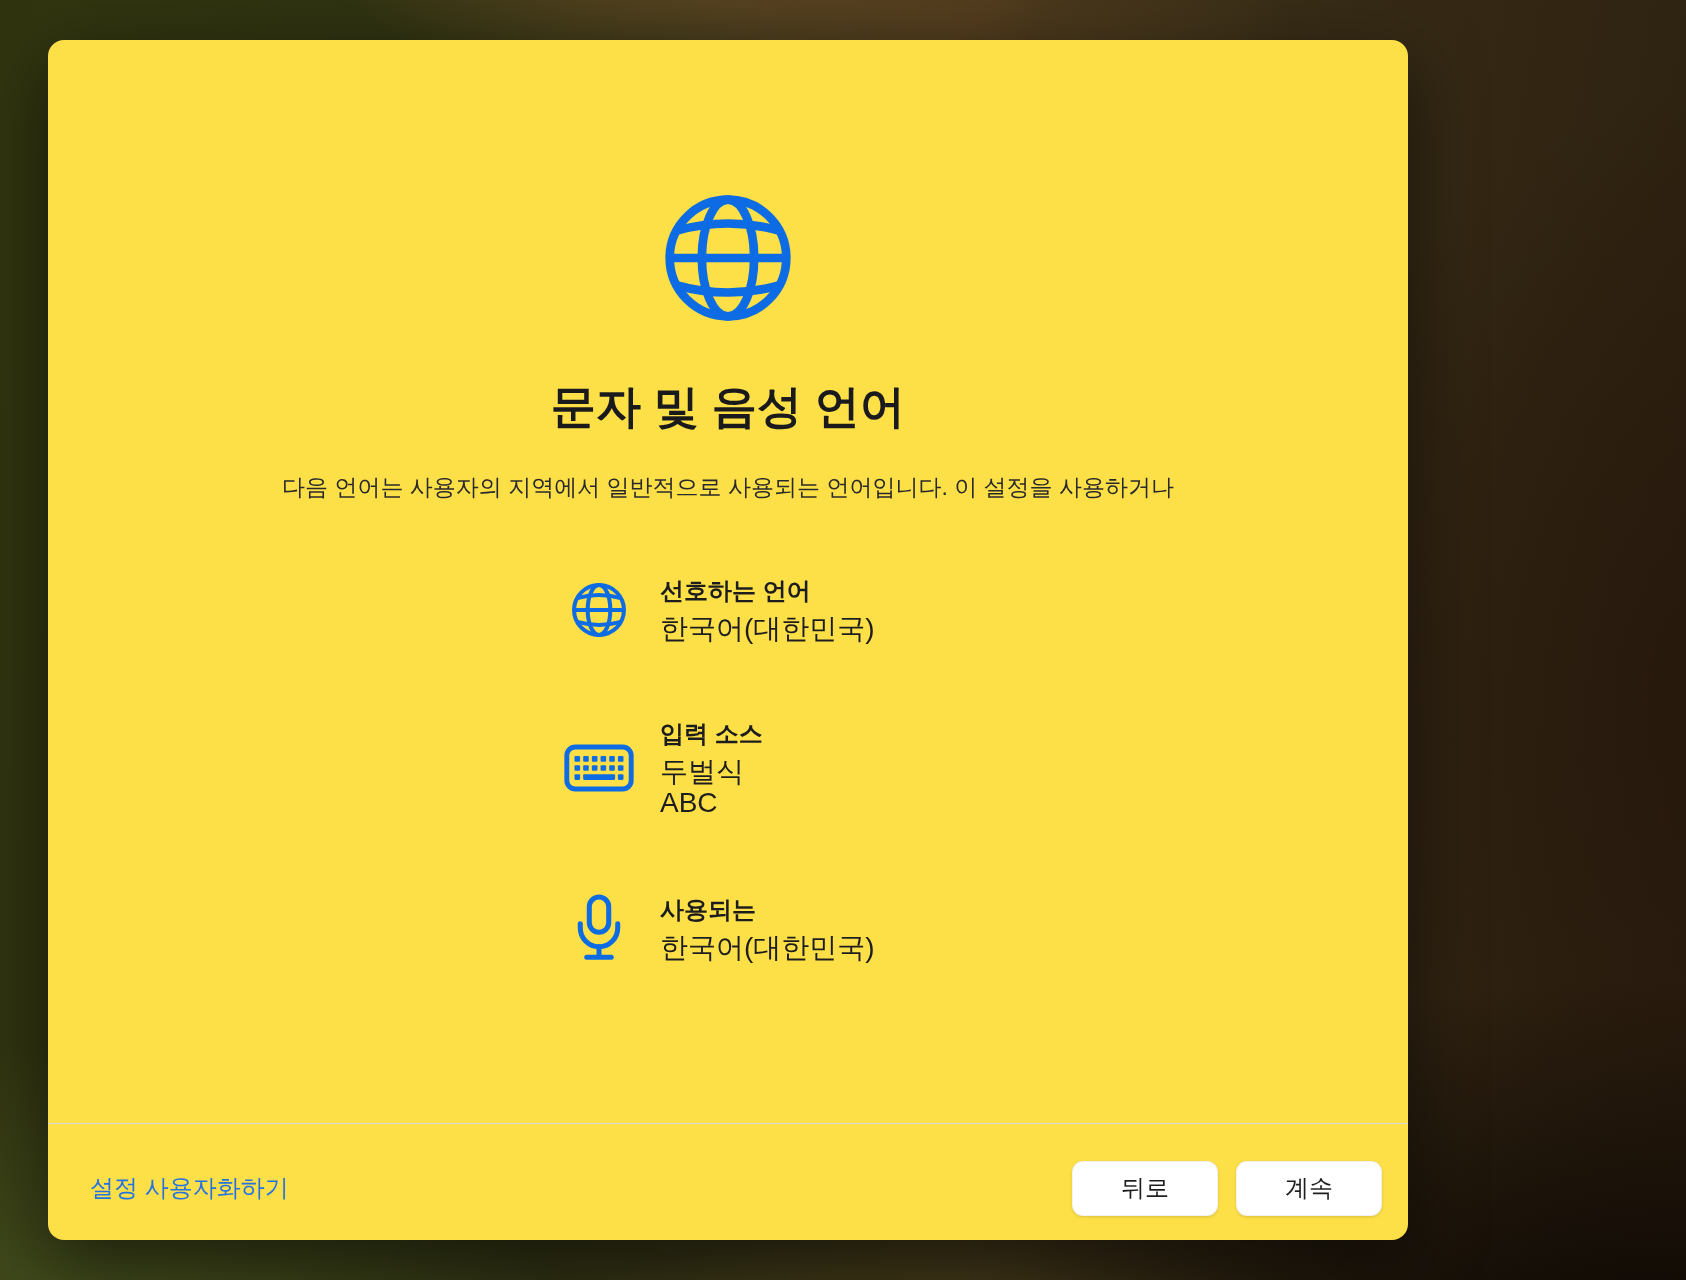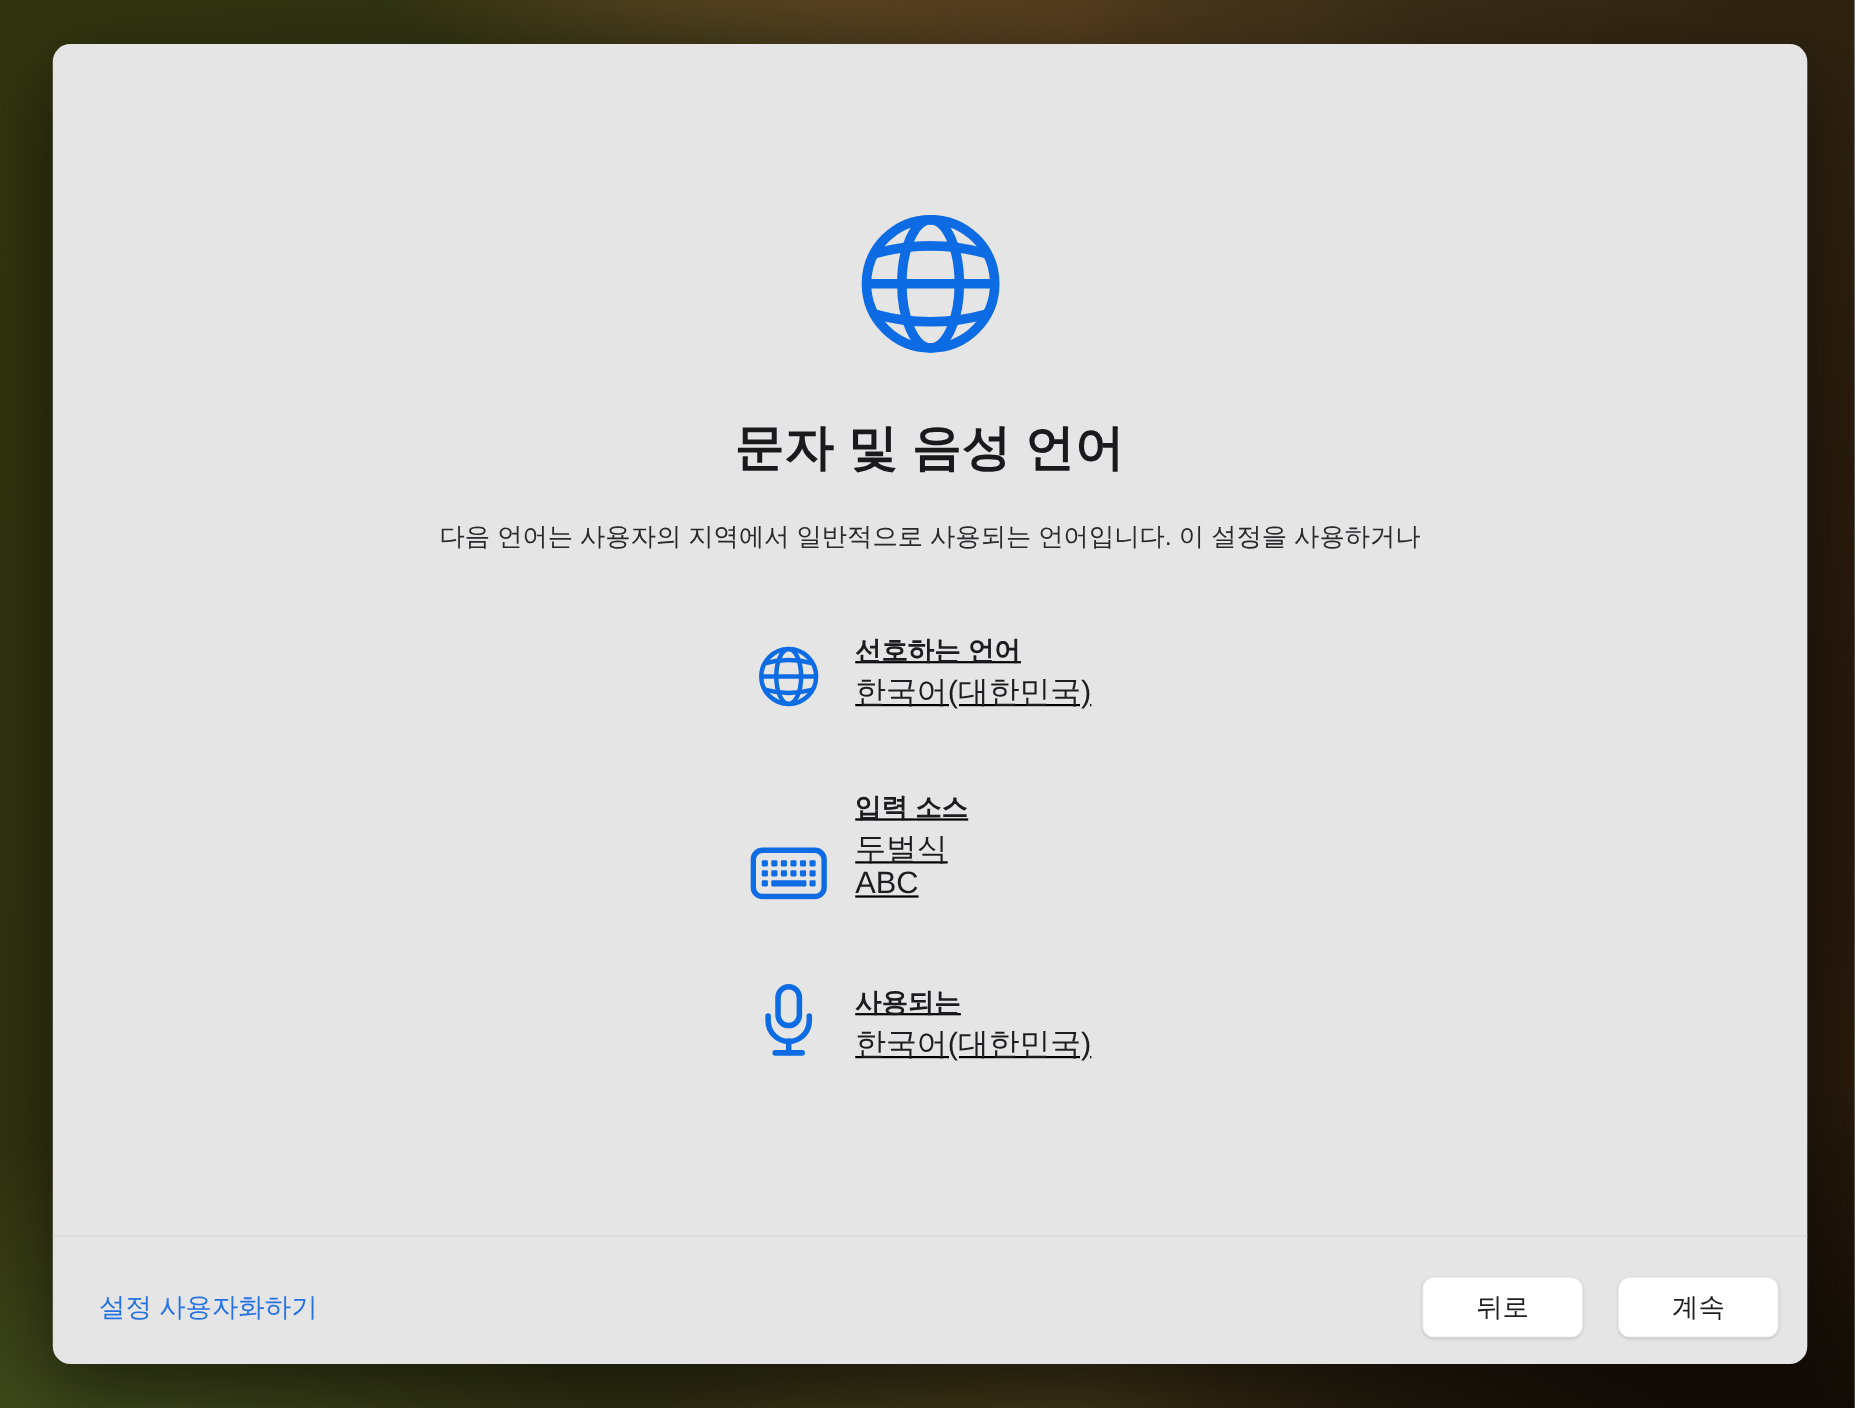--- a/index.html
+++ b/index.html
@@ -22,23 +22,23 @@
       radial-gradient(700px 900px at 104% 55%, rgba(38,23,11,.9) 0%, rgba(38,23,11,0) 70%),
       radial-gradient(820px 520px at 3% 108%, rgba(72,84,32,.95) 0%, rgba(72,84,32,0) 65%),
       radial-gradient(980px 480px at 55% 116%, rgba(88,84,24,.9) 0%, rgba(88,84,24,0) 55%),
       linear-gradient(100deg, #31350f 0%, #2e3013 38%, #3a2f18 62%, #2a1d0e 100%);
   }
 
   .dialog {
     position: absolute;
     left: 48px;
     top: 40px;
-    width: 1595px;
+    width: 1360px;
     height: 1200px;
-    background: #e5e5e5;
+    background: #fde047;
     border-radius: 16px;
     box-shadow: 0 24px 70px rgba(0,0,0,.5);
   }
 
   .content {
     position: absolute;
     top: 0; left: 0; right: 0; bottom: 117px;
     display: flex;
     flex-direction: column;
     align-items: center;
@@ -71,22 +71,21 @@
   .rows {
     margin-top: 70px;
     width: 330px;
     display: flex;
     flex-direction: column;
     gap: 74px;
   }
 
   .row {
     display: flex;
-    align-items: flex-end;
-    text-decoration: underline;
+    align-items: center;
   }
 
   .row-icon {
     width: 72px;
     flex: 0 0 72px;
     display: flex;
     justify-content: center;
     align-items: center;
     color: var(--accent, #0d6ce4);
     margin-right: 25px;
@@ -118,21 +117,21 @@
 
   .customize-link {
     font-size: 24px;
     color: var(--link, #2572e3);
     text-decoration: none;
     cursor: pointer;
   }
 
   .footer-buttons {
     display: flex;
-    gap: 32px;
+    gap: 18px;
   }
 
   .btn {
     min-width: 146px;
     height: 55px;
     padding: 0 44px;
     background: #ffffff;
     border: 1px solid rgba(0,0,0,.05);
     border-radius: 11px;
     box-shadow: 0 1px 3px rgba(0,0,0,.14);

